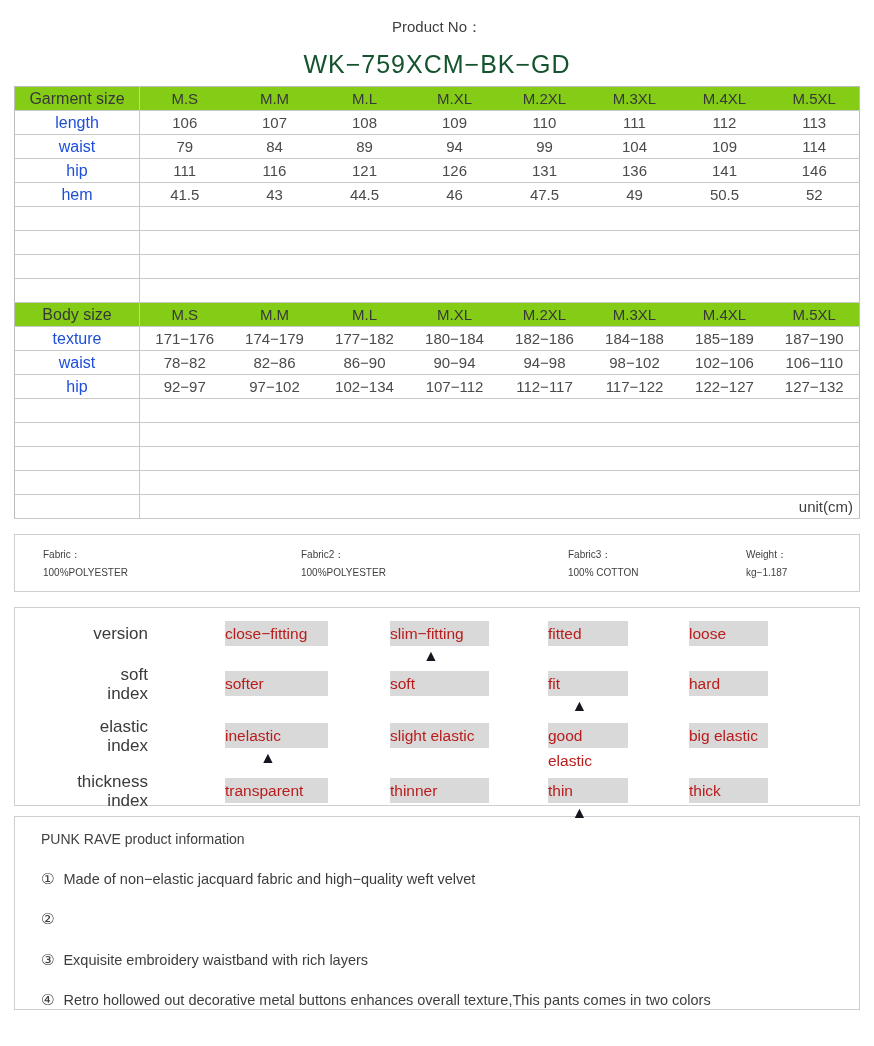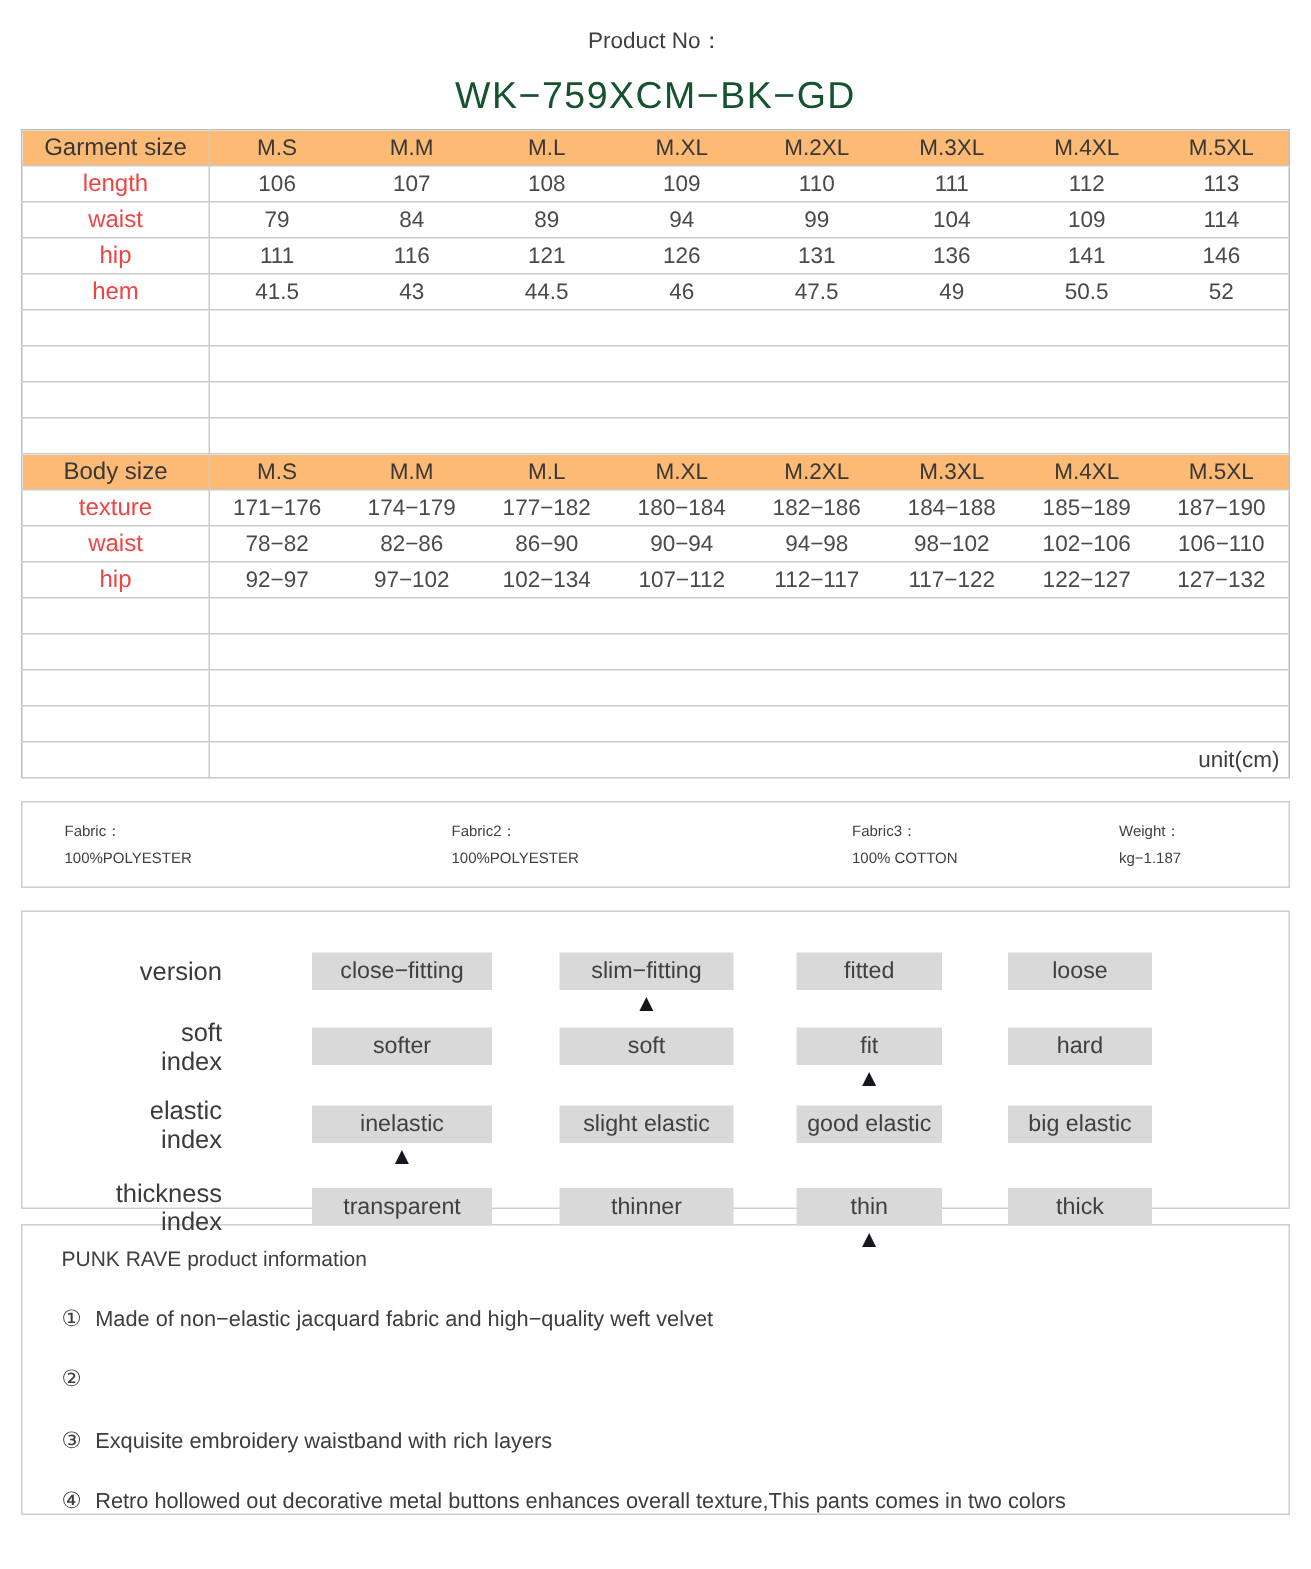--- a/index.html
+++ b/index.html
@@ -20,54 +20,54 @@
   table.size-table {
     border-collapse: collapse; table-layout: fixed;
     width: 846px; margin-top: 7px;
     border: 1px solid #bdbdbd;
   }
   table.size-table td {
     height: 24px; font-size: 15px; text-align: center;
     border-bottom: 1px solid #c9c9c9; color: #4a4a4a;
     overflow: hidden; white-space: nowrap;
   }
-  table.size-table td.lbl { border-right: 1px solid #c9c9c9; font-size: 16px; color: #ef4444; }
-  table.size-table tr.head-row td { background: #fdba74; color: #383838; font-size: 15px; }
+  table.size-table td.lbl { border-right: 1px solid #c9c9c9; font-size: 16px; color: #1d4ed8; }
+  table.size-table tr.head-row td { background: #84cc16; color: #383838; font-size: 15px; }
   table.size-table tr.head-row td.lbl { font-size: 16px; }
   table.size-table td.unit { text-align: right; padding-right: 6px; font-size: 15px; color: #3d3d3d; }
   col.c-label { width: 125px; }
   col.c-size  { width: 90px; }
 
   
   .box { width: 846px; border: 1px solid #cfcfcf; background: #fff; }
 
   
   .fabric-box { margin-top: 15px; height: 58px; display: flex; padding: 11px 0 0 28px; }
   .fabric-item { line-height: 18px; font-size: 10px; color: #3f3f3f; }
   .fabric-item:nth-child(1) { width: 258px; }
   .fabric-item:nth-child(2) { width: 267px; }
   .fabric-item:nth-child(3) { width: 178px; }
 
   
-  .attr-box { margin-top: 15px; height: 199px; padding-top: 27px; }
+  .attr-box { margin-top: 15px; height: 199px; padding-top: 13px; }
   .attr-row { display: flex; align-items: flex-start; }
   .attr-row:nth-child(1) { height: 50px; }
   .attr-row:nth-child(2) { height: 52px; }
   .attr-row:nth-child(3) { height: 55px; }
   .attr-row:nth-child(4) { height: 50px; }
   .attr-label {
     width: 163px; padding-right: 30px; text-align: right;
     font-size: 17px; color: #3b3b3b; line-height: 25px; flex: none;
   }
   .attr-row.two-line .attr-label { line-height: 19px; margin-top: -6px; }
   .attr-label span { display: block; }
   .attr-cell { position: relative; flex: none; }
   .attr-btn {
-    display: block; height: 25px; line-height: 25px; text-align: center;
-    background: #d9d9d9; color: #404040; font-size: 15.5px;
+    display: block; height: 25px; line-height: 25px; 
+    background: #d9d9d9; color: #b91c1c; font-size: 15.5px; margin-left: 17px;
   }
   .attr-cell.c1 { width: 120px; margin-left: 30px; }
   .attr-cell.c2 { width: 116px; margin-left: 45px; }
   .attr-cell.c3 { width: 97px;  margin-left: 42px; }
   .attr-cell.c4 { width: 96px;  margin-left: 44px; }
   .marker {
     position: absolute; top: 27px; left: 50%; transform: translateX(-50%);
     font-size: 16px; line-height: 16px; color: #16161e;
   }
 

